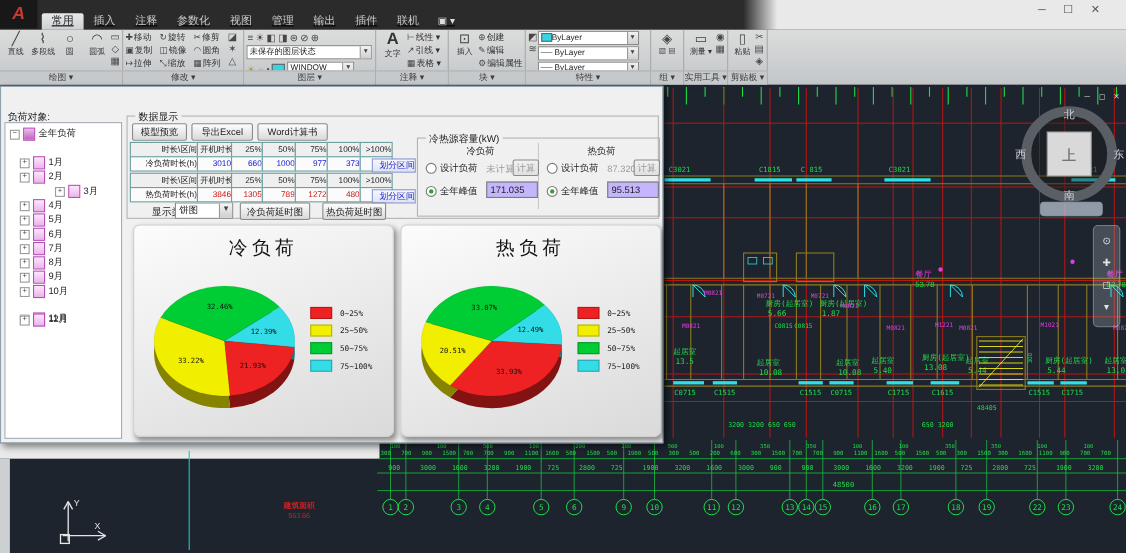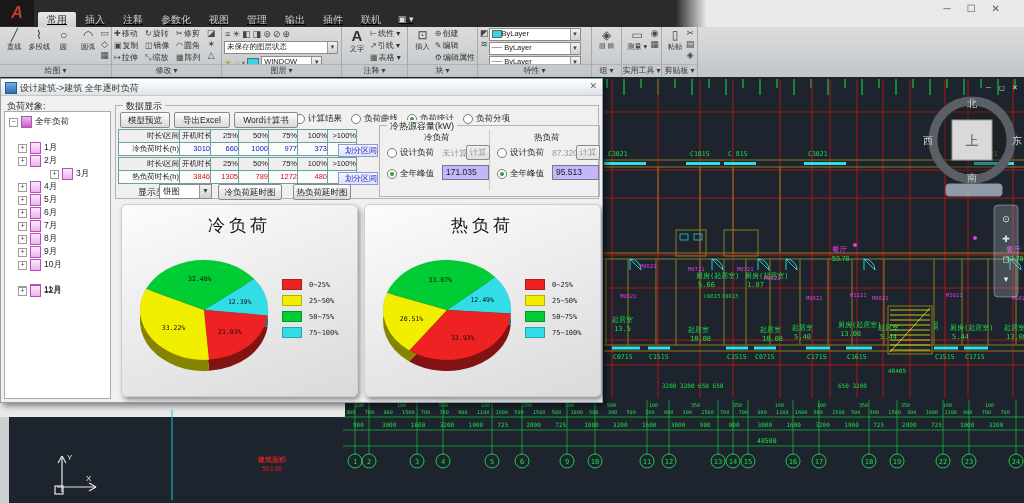--- a/index.html
+++ b/index.html
@@ -665,25 +665,20 @@
         <text x="1006" y="242" fill="#dfe3e8" font-size="9" text-anchor="middle">✚</text>
         <text x="1006" y="262" fill="#dfe3e8" font-size="9" text-anchor="middle">◻</text>
         <text x="1006" y="282" fill="#dfe3e8" font-size="9" text-anchor="middle">▾</text>
       </g>
       <text x="986" y="90" fill="#cfd4da" font-size="7">─</text>
       <text x="999" y="90" fill="#cfd4da" font-size="7">◻</text>
       <text x="1012" y="90" fill="#cfd4da" font-size="7">✕</text>
     </svg>
 
 <div id="dialog">
-  <div id="dlg-title">
-    <div id="dlg-icon"></div>
-    <div id="dlg-title-text">设计建筑-&gt;建筑 全年逐时负荷</div>
-    <div id="dlg-close">✕</div>
-  </div>
   <div id="tree-caption">负荷对象:</div>
   <div id="treebox">
         <div class="titem" style="top: 4px;">
           <span class="texp">−</span>
           <span class="tico" style="background: linear-gradient(rgb(232, 192, 232), rgb(192, 96, 192));"></span>
           <span>全年负荷</span>
         </div>
         <div class="titem" style="top: 30px; left: 13px;">
           <span class="texp">+</span>
           <span class="tico"></span>
@@ -742,38 +737,20 @@
         <div class="titem" style="top: 173px; left: 13px;">
           <span class="texp">+</span>
           <span class="tico"></span>
           <span>12月</span>
         </div>
       </div>
   <div class="grp" id="data-grp" style="left:114px;top:26px;width:482px;height:92px;">
     <div class="grp-label">数据显示</div>
   </div>
   <div id="topbtns"></div>
-  <div id="radios" style="position:absolute;left:294px;top:34px;display:flex;">
-        <div class="radio-item">
-          <span class="rdot"></span>
-          <span>计算结果</span>
-        </div>
-        <div class="radio-item">
-          <span class="rdot"></span>
-          <span>负荷曲线</span>
-        </div>
-        <div class="radio-item">
-          <span class="rdot on"></span>
-          <span>负荷统计</span>
-        </div>
-        <div class="radio-item">
-          <span class="rdot"></span>
-          <span>负荷分项</span>
-        </div>
-      </div>
   <div id="tables"></div>
   <div id="disp-label" style="position:absolute;left:137px;top:107px;">显示类型</div>
   <div class="sel" style="left:158px;top:105px;width:48px;height:13px;">
     <span>饼图</span>
     <span class="ar">▼</span>
   </div>
   <div id="disp-btns"></div>
   <div class="grp" id="cap-grp" style="left:378px;top:46px;width:219px;height:70px;">
     <div class="grp-label">冷热源容量(kW)</div>
   <div class="vsep" style="left: 109px; top: 4px; height: 60px;"></div>

